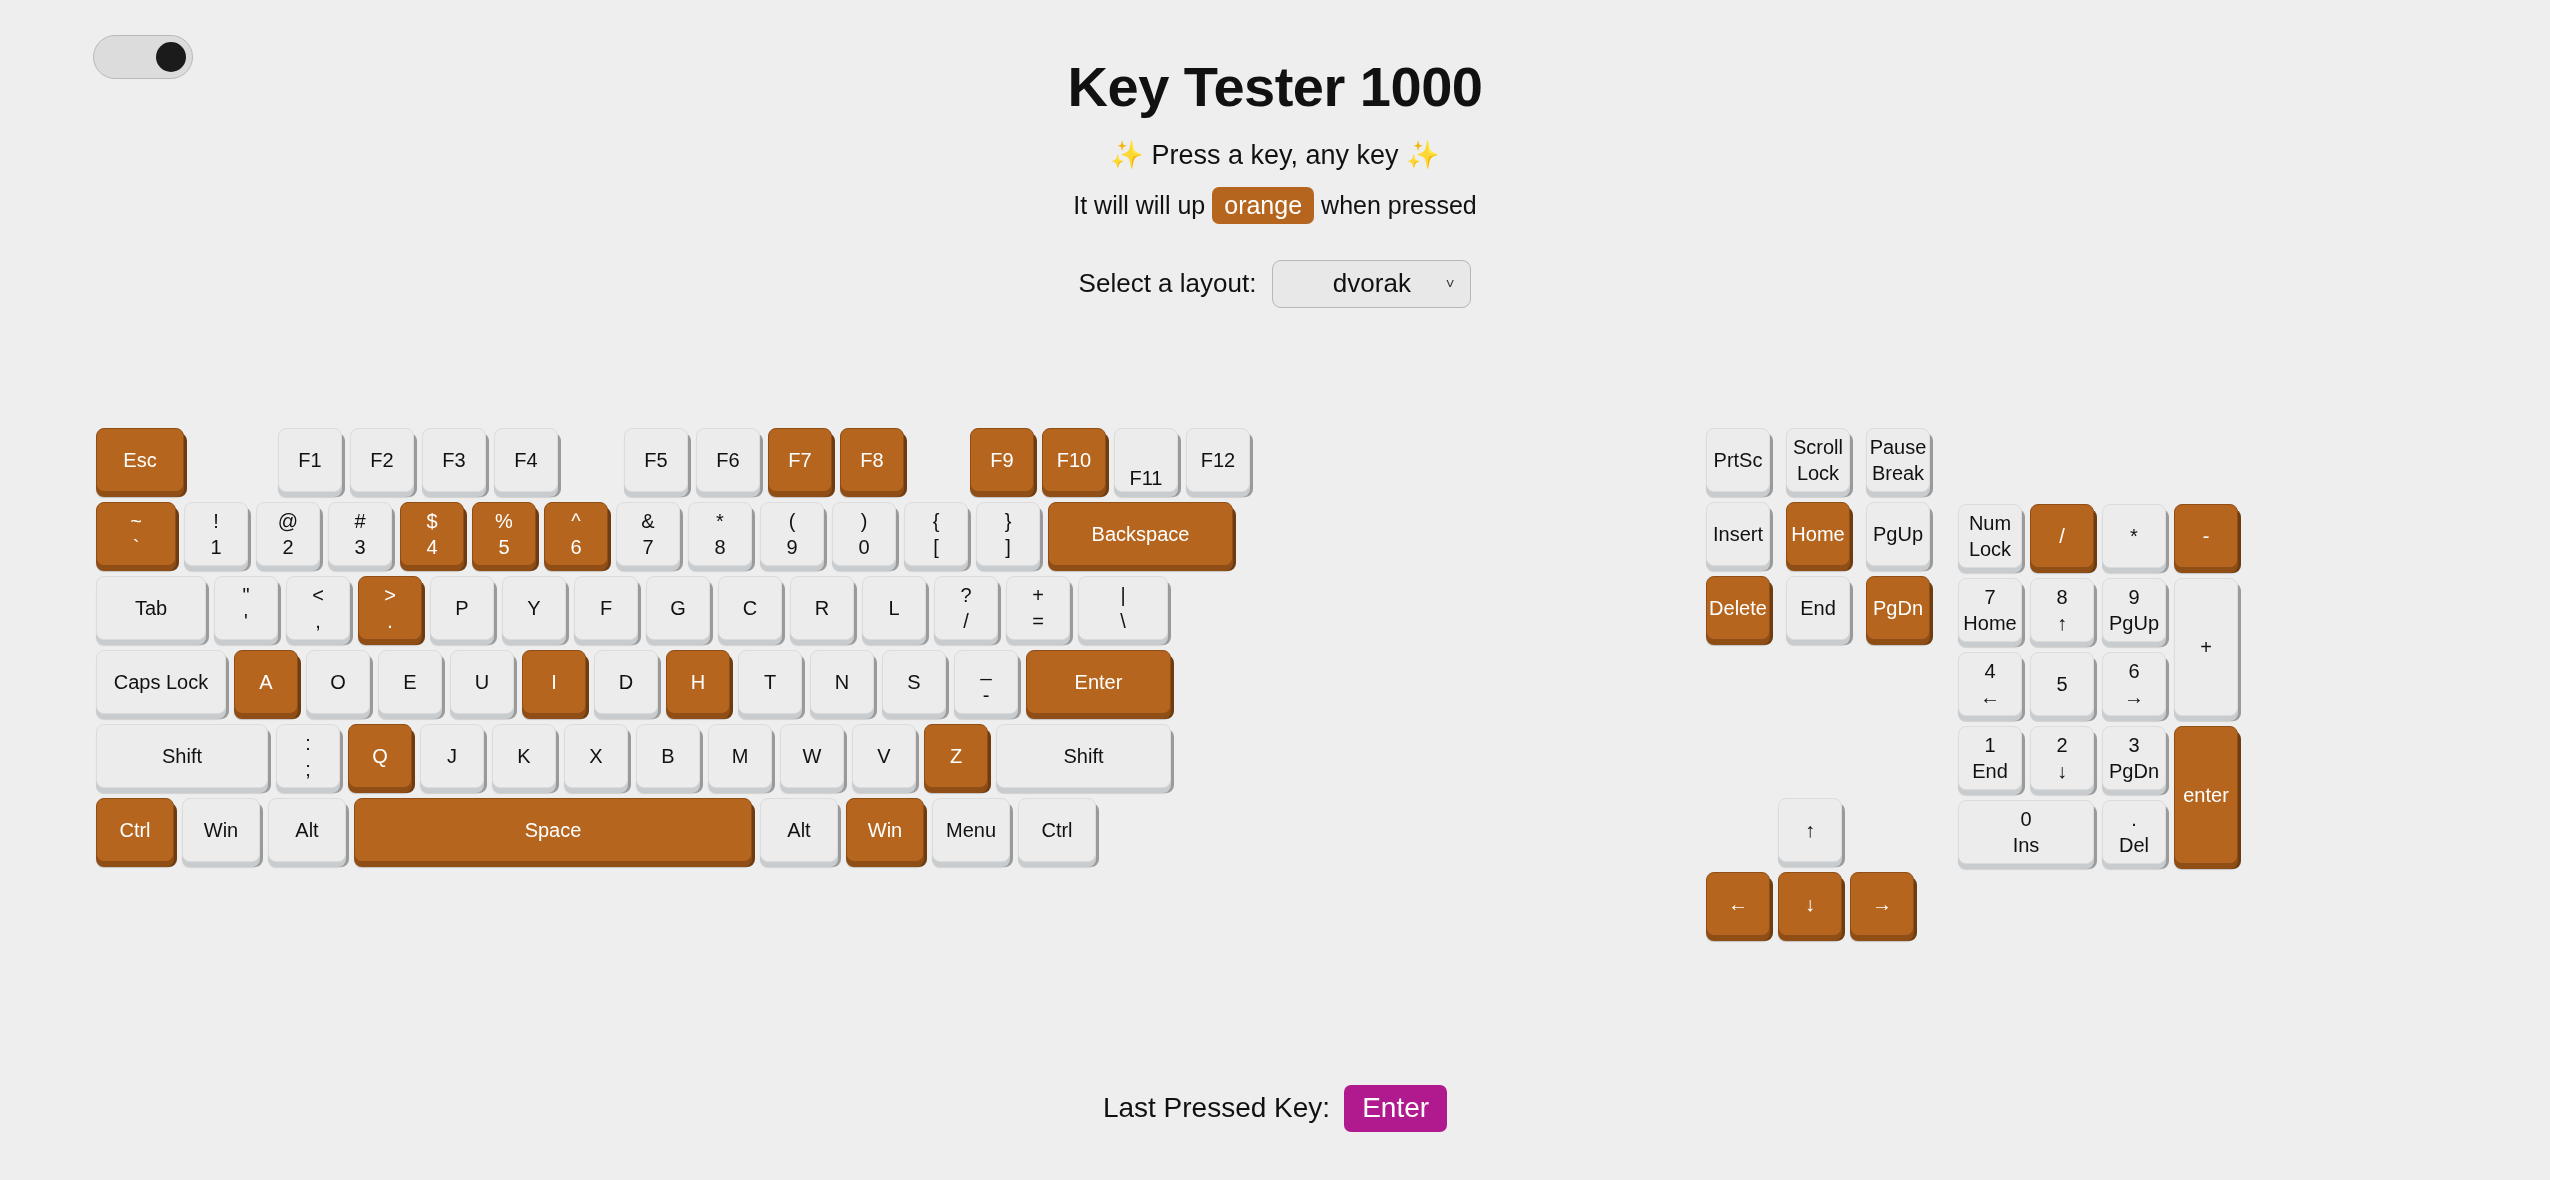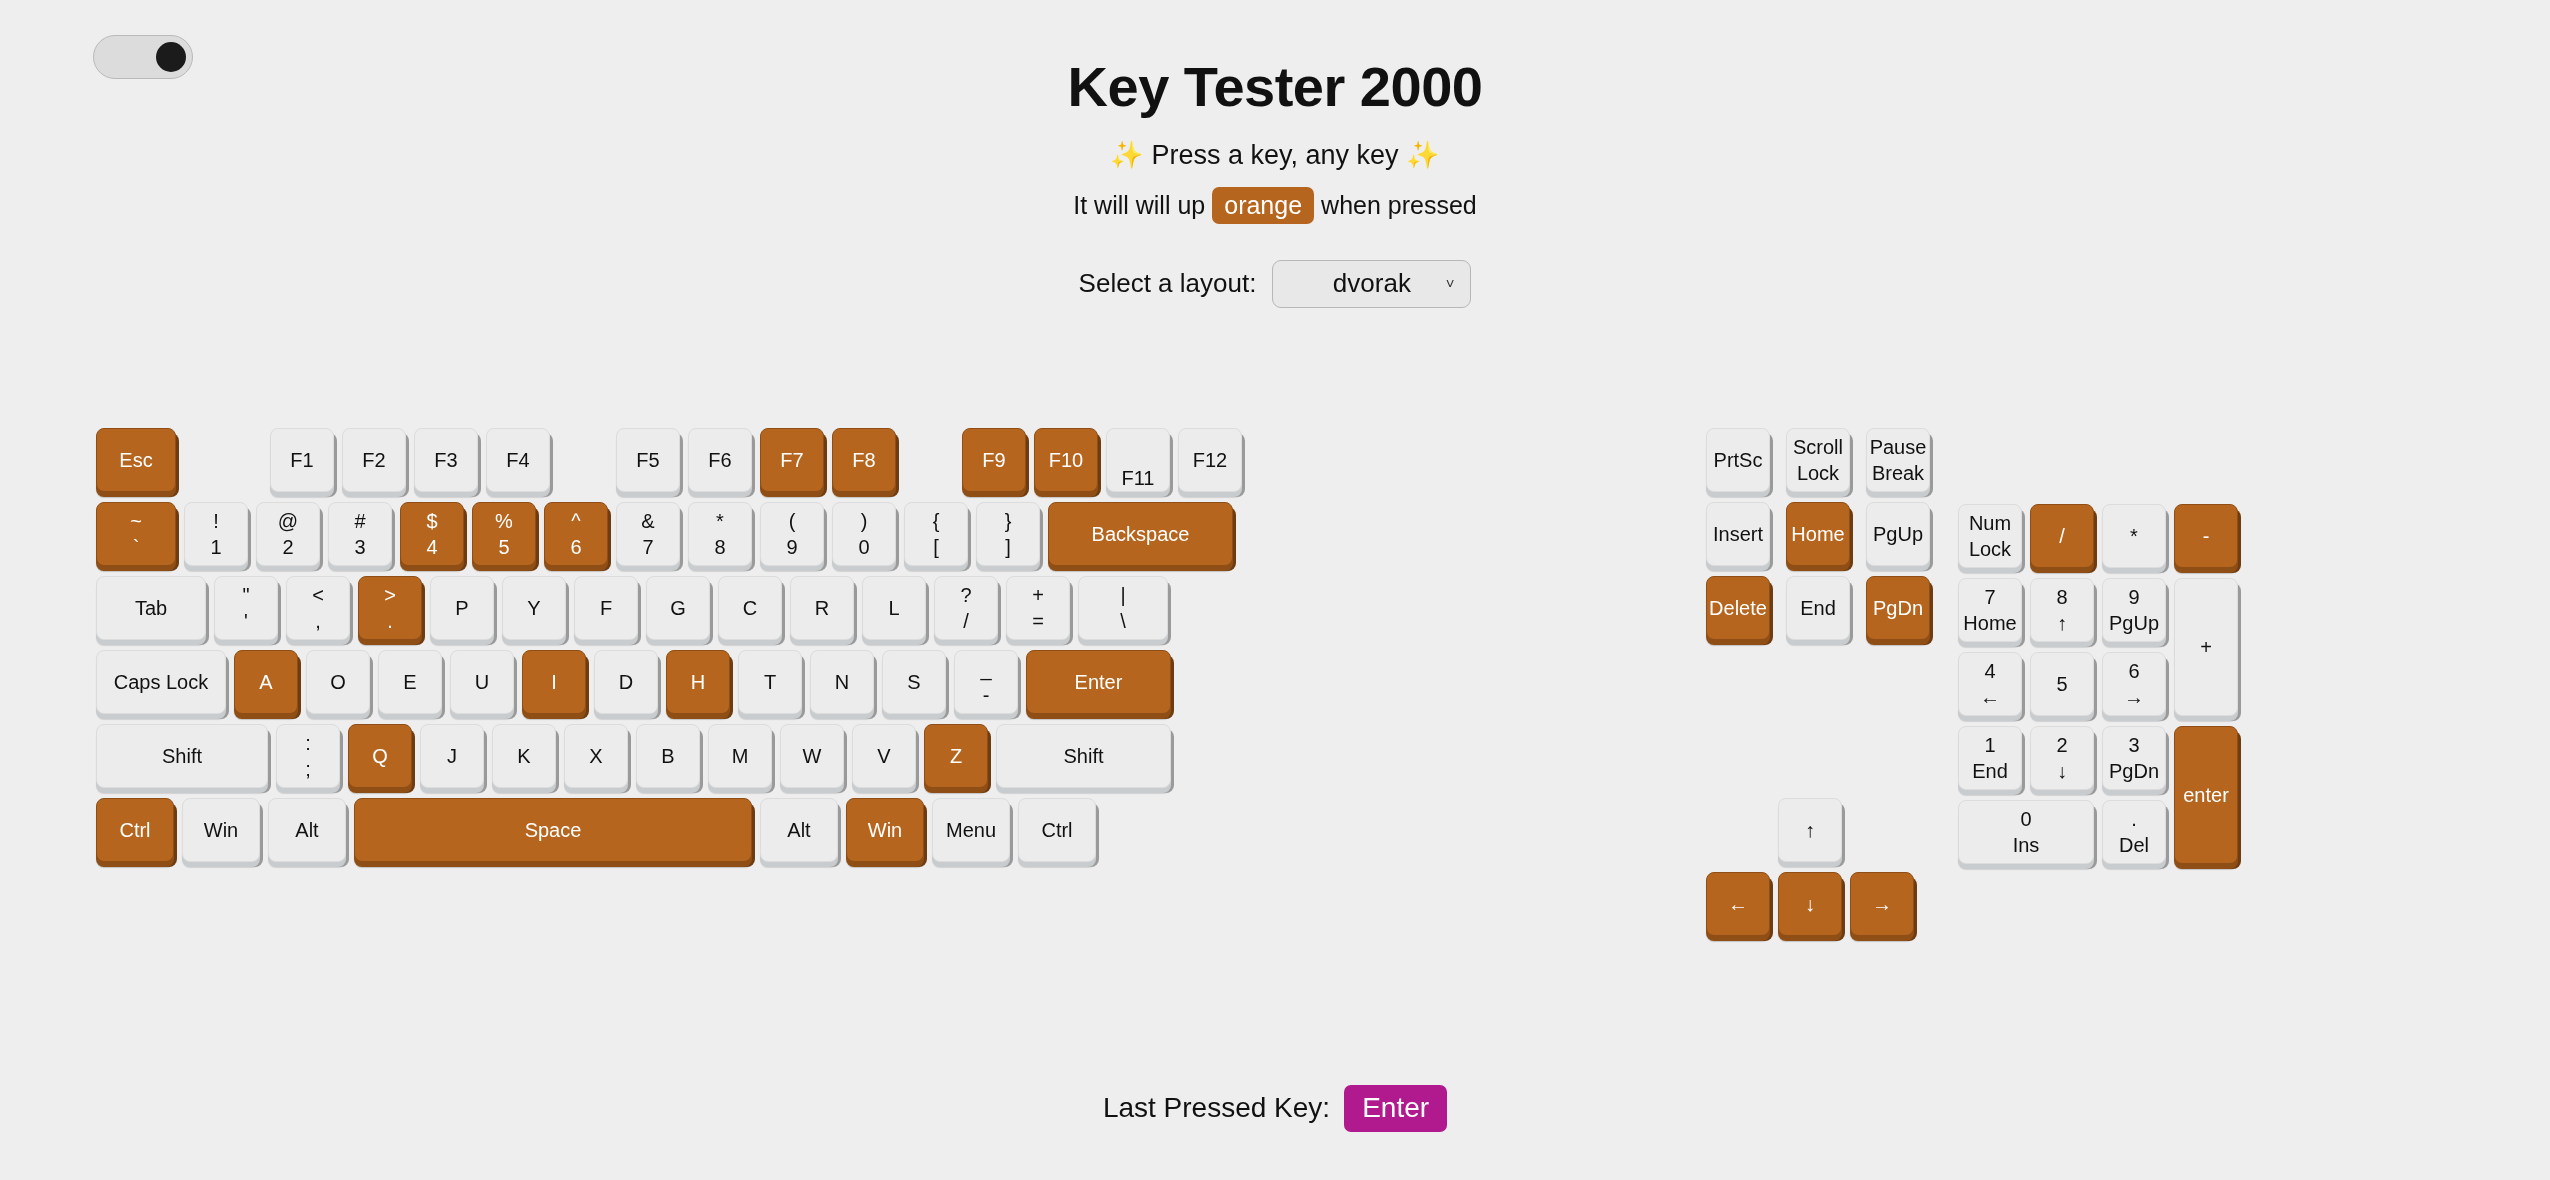--- a/index.html
+++ b/index.html
@@ -153,42 +153,42 @@
   }
 </style>
 </head>
 <body>
 
 <div class="theme-toggle">
   <div class="knob"></div>
 </div>
 
 <div class="header">
-  <h1 class="title">Key Tester 2000</h1>
+  <h1 class="title">Key Tester 1000</h1>
   <p class="subtitle">✨ Press a key, any key ✨</p>
   <p class="tagline">
     <span class="plain">It will will up</span>
     <span class="chip-orange">orange</span>
     <span class="plain">when pressed</span>
   </p>
 
   <div class="layout-row">
     <span class="layout-label">Select a layout:</span>
     <div class="layout-select">
       <span>dvorak</span>
       <span class="caret">˅</span>
     </div>
   </div>
 </div>
 
 <div class="keyboard">
 
   <div class="block" id="main-block" style="left:0;top:0;">
     <div class="krow" id="row-fn" style="gap:8px;margin-bottom:10px;">
-        <div class="key hl" style="width: 80px;">
+        <div class="key hl" style="width: 88px;">
           <span>Esc</span>
         </div>
         <div class="spacer" style="width: 78px;"></div>
         <div class="key" style="width: 64px;">
           <span>F1</span>
         </div>
         <div class="key" style="width: 64px;">
           <span>F2</span>
         </div>
         <div class="key" style="width: 64px;">

